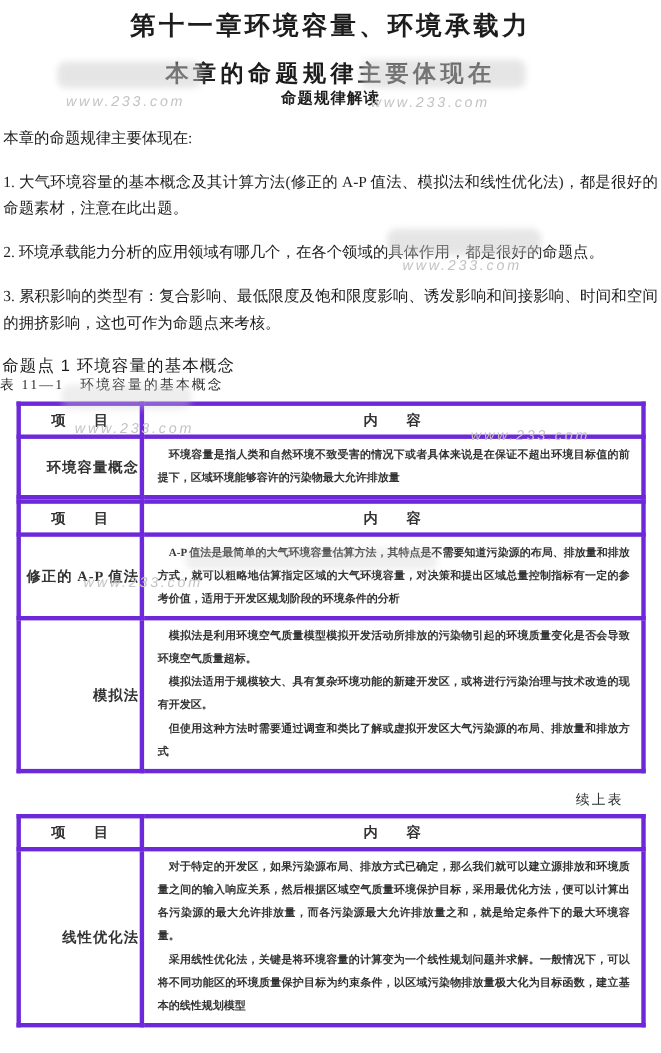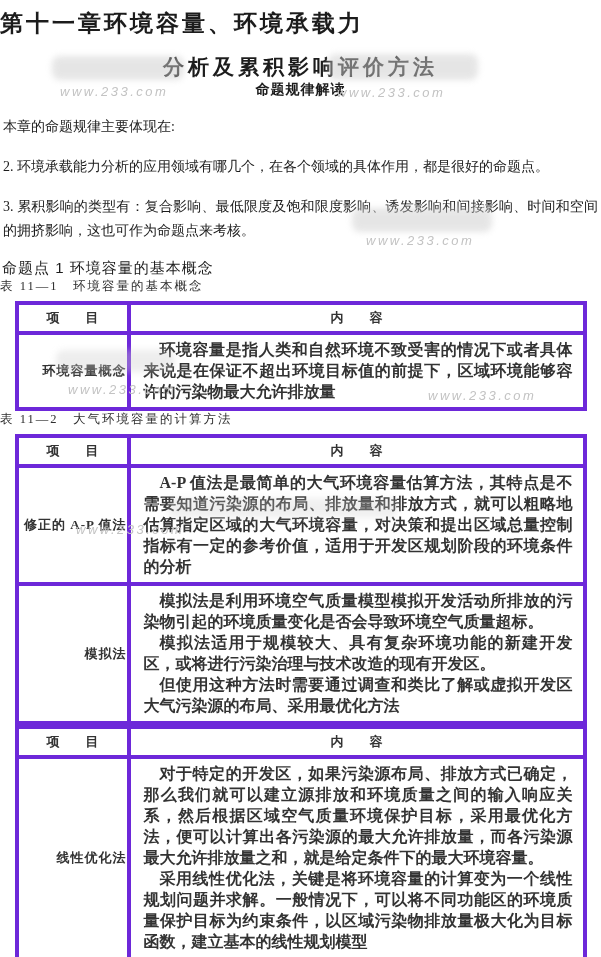--- a/index.html
+++ b/index.html
@@ -11,20 +11,21 @@
   }
   .page {
     position: relative;
     width: 601px;
     height: 957px;
     overflow: hidden;
     background: #ffffff;
   }
   .t1 {
     margin-top: 8px;
+    text-align: center;
     font-family: "Liberation Sans", "DejaVu Sans", sans-serif;
     font-size: 23px;
     font-weight: bold;
     letter-spacing: 3px;
   }
   .t2 {
     margin-top: 14px;
     text-align: center;
     font-family: "Liberation Sans", "DejaVu Sans", sans-serif;
     font-size: 21px;
@@ -75,21 +76,21 @@
   }
   .col-label { width: 112px; }
   td.label-cell {
     font-size: 13px;
     text-align: right;
     vertical-align: middle;
     letter-spacing: 1px;
     color: #333333;
   }
   td.content-cell {
-    font-size: 16px;
+    font-size: 10px;
     line-height: 21px;
     padding: 4px 10px 5px 13px;
     text-align: justify;
   }
   td.content-cell p { text-indent: 1em; }
   table.page-break { border-bottom: 2px solid #5a5a5a; }
   .continued {
     text-align: right;
     font-size: 12.5px;
     color: #2e2e2e;
@@ -127,24 +128,25 @@
   <div class="wm" style="left:337px; top:85px;">www.233.com</div>
   <div class="wm-blob" style="left:352px; top:208px; width:140px; height:24px;"></div>
   <div class="wm" style="left:366px; top:233px;">www.233.com</div>
   <div class="wm-blob" style="left:56px; top:350px; width:118px; height:22px; opacity:.35;"></div>
   <div class="wm" style="left:68px; top:382px;">www.233.com</div>
   <div class="wm" style="left:428px; top:388px;">www.233.com</div>
   <div class="wm-blob" style="left:168px; top:498px; width:230px; height:20px; opacity:.3;"></div>
   <div class="wm" style="left:76px; top:522px;">www.233.com</div>
 
   <h1 class="t1">第十一章环境容量、环境承载力</h1>
-  <h2 class="t2">分析及累积影响评价方法</h2>
+  <h2 class="t2">本章的命题规律主要体现在</h2>
   <div class="csub">命题规律解读</div>
 
   <p class="body-p">本章的命题规律主要体现在:</p>
+  <p class="body-p">1. 大气环境容量的基本概念及其计算方法(修正的 A-P 值法、模拟法和线性优化法)，都是很好的命题素材，注意在此出题。</p>
   <p class="body-p">2. 环境承载能力分析的应用领域有哪几个，在各个领域的具体作用，都是很好的命题点。</p>
   <p class="body-p">3. 累积影响的类型有：复合影响、最低限度及饱和限度影响、诱发影响和间接影响、时间和空间的拥挤影响，这也可作为命题点来考核。</p>
 
   <div class="point-h">命题点 1 环境容量的基本概念</div>
 
   <div class="tcap">表 11—1　环境容量的基本概念</div>
   <table class="doc">
     <tbody>
         <tr>
       <th class="col-label">项　　目</th>
@@ -153,44 +155,44 @@
     <tr>
       <td class="label-cell">环境容量概念</td>
       <td class="content-cell">
         <p>环境容量是指人类和自然环境不致受害的情况下或者具体来说是在保证不超出环境目标值的前提下，区域环境能够容许的污染物最大允许排放量</p>
       </td>
     </tr>
   </tbody>
     </table>
 
 
-  <div class="tcap">表 11—2　大气环境容量的计算方法</div>
   <table class="doc page-break">
     <tbody>
         <tr>
       <th class="col-label">项　　目</th>
       <th>内　　容</th>
     </tr>
     <tr>
       <td class="label-cell">修正的 A-P 值法</td>
       <td class="content-cell">
         <p>A-P 值法是最简单的大气环境容量估算方法，其特点是不需要知道污染源的布局、排放量和排放方式，就可以粗略地估算指定区域的大气环境容量，对决策和提出区域总量控制指标有一定的参考价值，适用于开发区规划阶段的环境条件的分析</p>
       </td>
     </tr>
     <tr>
       <td class="label-cell">模拟法</td>
       <td class="content-cell">
         <p>模拟法是利用环境空气质量模型模拟开发活动所排放的污染物引起的环境质量变化是否会导致环境空气质量超标。</p>
         <p>模拟法适用于规模较大、具有复杂环境功能的新建开发区，或将进行污染治理与技术改造的现有开发区。</p>
-        <p>但使用这种方法时需要通过调查和类比了解或虚拟开发区大气污染源的布局、采用最优化方法</p>
+        <p>但使用这种方法时需要通过调查和类比了解或虚拟开发区大气污染源的布局、排放量和排放方式</p>
       </td>
     </tr>
   </tbody>
     </table>
 
+  <div class="continued">续上表</div>
   <table class="doc">
     <tbody>
         <tr>
       <th class="col-label">项　　目</th>
       <th>内　　容</th>
     </tr>
     <tr>
       <td class="label-cell">线性优化法</td>
       <td class="content-cell">
         <p>对于特定的开发区，如果污染源布局、排放方式已确定，那么我们就可以建立源排放和环境质量之间的输入响应关系，然后根据区域空气质量环境保护目标，采用最优化方法，便可以计算出各污染源的最大允许排放量，而各污染源最大允许排放量之和，就是给定条件下的最大环境容量。</p>

